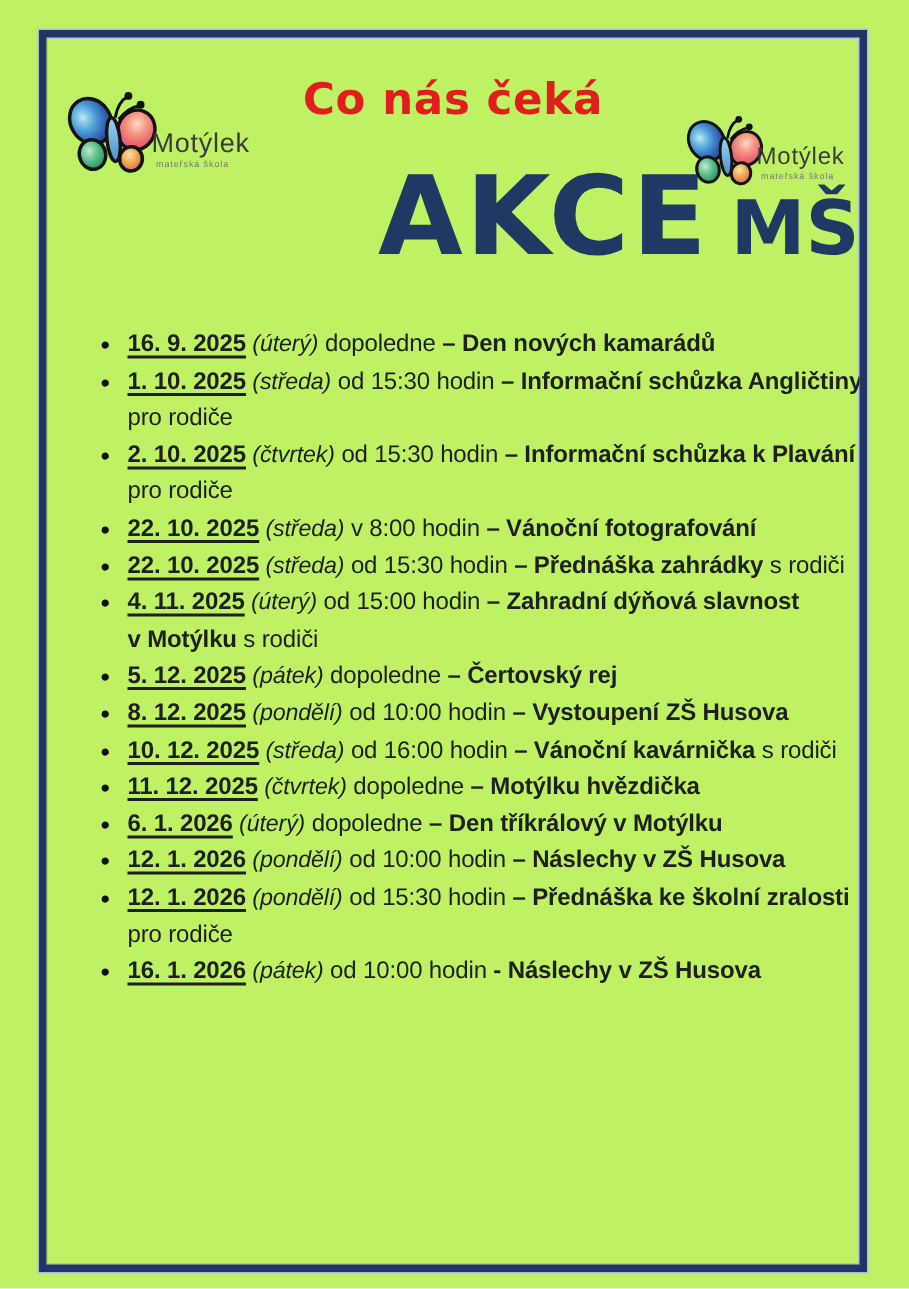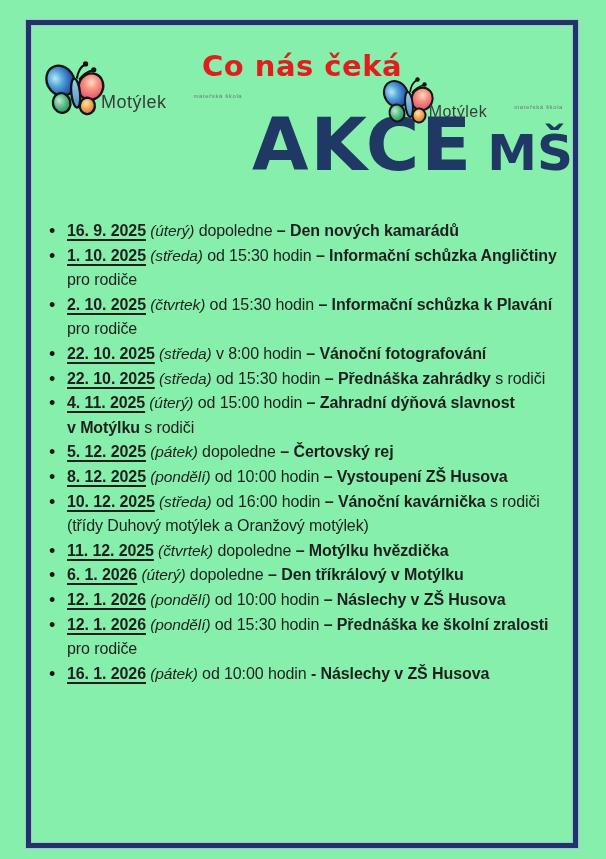--- a/index.html
+++ b/index.html
@@ -4,21 +4,21 @@
 <style>
   html, body {
     margin: 0; padding: 0;
     width: 606px; height: 859px;
     background: #ffffff;
     font-family: "Liberation Sans", sans-serif;
   }
   .page {
     position: relative;
     width: 606px; height: 859px;
-    background: #86efac;
+    background: #bef264;
     overflow: hidden;
   }
   .border-box {
     position: absolute;
     left: 26px; top: 20px;
     width: 552px; height: 828px;
     box-sizing: border-box;
     border: 5px solid var(--border, #1e3565);
     outline: 1px solid var(--border-light, #a9bedd);
     box-shadow: inset 0 0 0 1px var(--border-light, #a9bedd);
@@ -41,41 +41,41 @@
     color: var(--navy, #1f3864);
     font-family: "DejaVu Sans", sans-serif;
     font-weight: bold;
   }
   .main-title .akce { font-size: 73px; letter-spacing: 2px; }
   .main-title .ms   { font-size: 50px; margin-left: 14px; }
 
   .logo { position: absolute; display: flex; align-items: flex-end; }
   .logo-left  { left: 12px;  top: 34px; }
   .logo-right { right: 10px; top: 50px; }
-  .logo-textblock { margin-left: -12px; margin-bottom: 6px; display: flex; flex-direction: row; gap: 24px; }
+  .logo-textblock { margin-left: -12px; margin-bottom: 6px; display: flex; flex-direction: column; }
   .logo-name {
     font-family: "Liberation Sans", sans-serif;
     font-weight: 400;
     color: #3b3b3b;
     letter-spacing: 0.5px;
   }
   .logo-left  .logo-name { font-size: 18px; }
   .logo-right .logo-name { font-size: 16px; }
   .logo-sub {
     font-size: 6px;
     color: #777;
     letter-spacing: 0.6px;
     margin-left: 3px;
     margin-top: 1px;
   }
 
   .events {
     list-style: none;
     margin: 16px 0 16px 0;
-    padding: 0 6px 0 16px;
+    padding: 0 6px 0 34px;
   }
   .event-item {
     position: relative;
     font-size: 16px;
     line-height: 24.6px;
     color: var(--text, #1f1f1f);
     padding-left: 20px;
     letter-spacing: -0.1px;
   }
   .event-item::before {
@@ -196,21 +196,20 @@
           <div class="event-cont"><span class="seg-bold">v Motýlku</span><span class="seg-normal"> s rodiči</span></div>
         </li>
         <li class="event-item">
           <div class="event-main"><span class="seg-date">5. 12. 2025</span><span class="seg-italic"> (pátek)</span><span class="seg-normal"> dopoledne </span><span class="seg-bold">– Čertovský rej</span></div>
         </li>
         <li class="event-item">
           <div class="event-main"><span class="seg-date">8. 12. 2025</span><span class="seg-italic"> (pondělí)</span><span class="seg-normal"> od 10:00 hodin </span><span class="seg-bold">– Vystoupení ZŠ Husova</span></div>
         </li>
         <li class="event-item">
           <div class="event-main"><span class="seg-date">10. 12. 2025</span><span class="seg-italic"> (středa)</span><span class="seg-normal"> od 16:00 hodin </span><span class="seg-bold">– Vánoční kavárnička</span><span class="seg-normal"> s rodiči</span></div>
-          <div class="event-cont"><span class="seg-normal">(třídy Duhový motýlek a Oranžový motýlek)</span></div>
         </li>
         <li class="event-item">
           <div class="event-main"><span class="seg-date">11. 12. 2025</span><span class="seg-italic"> (čtvrtek)</span><span class="seg-normal"> dopoledne </span><span class="seg-bold">– Motýlku hvězdička</span></div>
         </li>
         <li class="event-item">
           <div class="event-main"><span class="seg-date">6. 1. 2026</span><span class="seg-italic"> (úterý)</span><span class="seg-normal"> dopoledne </span><span class="seg-bold">– Den tříkrálový v Motýlku</span></div>
         </li>
         <li class="event-item">
           <div class="event-main"><span class="seg-date">12. 1. 2026</span><span class="seg-italic"> (pondělí)</span><span class="seg-normal"> od 10:00 hodin </span><span class="seg-bold">– Náslechy v ZŠ Husova</span></div>
         </li>

